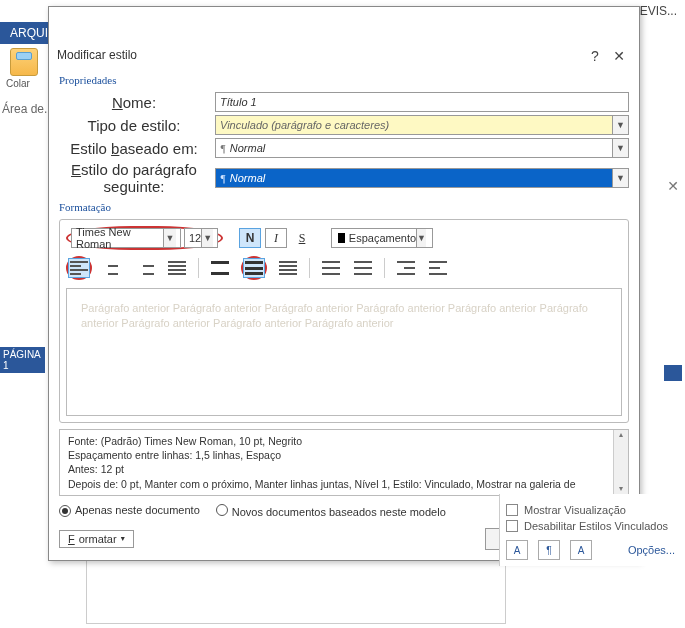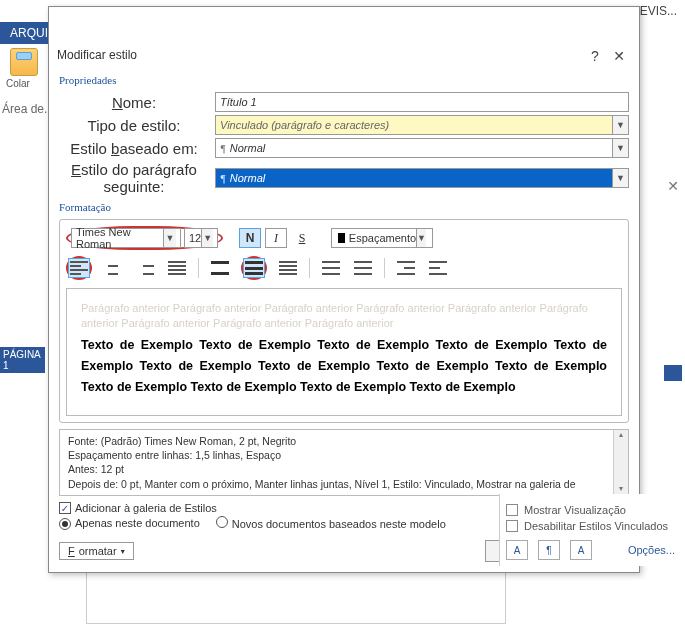--- a/index.html
+++ b/index.html
@@ -242,34 +242,32 @@
               <div class="ic">
                 <span></span>
                 <span style="width:60%"></span>
                 <span></span>
               </div>
             </div>
         </div>
 
         <div class="preview">
           <div class="ghost">Parágrafo anterior Parágrafo anterior Parágrafo anterior Parágrafo anterior Parágrafo anterior Parágrafo anterior Parágrafo anterior Parágrafo anterior Parágrafo anterior</div>
-          <div class="sample">Texto de Exemplo Texto de Exemplo Texto de Exemplo Texto de Exemplo Texto de Exemplo Texto de Exemplo Texto de Exemplo Texto de Exemplo Texto de Exemplo Texto de Exemplo Texto de Exemplo Texto de Exemplo Texto de Exemplo</div>
         </div>
       </div>
 
       <div class="desc">
-        <div>Fonte: (Padrão) Times New Roman, 2 pt, Negrito</div>
+        <div>Fonte: (Padrão) Times New Roman, 10 pt, Negrito</div>
         <div>  Espaçamento entre linhas:  1,5 linhas, Espaço</div>
         <div>  Antes:  12 pt</div>
         <div>  Depois de:  0 pt, Manter com o próximo, Manter linhas juntas, Nível 1, Estilo: Vinculado, Mostrar na galeria de</div>
         <div class="sbar"></div>
       </div>
 
       <div class="chk-row">
-        <label><span class="cb2">✓</span><span>Adicionar à galeria de Estilos</span></label>
       </div>
       <div class="chk-row" style="margin-top:2px">
         <label><span class="radio">
               <span class="dot"></span>
             </span><span>Apenas neste documento</span></label>
         <label><span class="radio"></span><span>Novos documentos baseados neste modelo</span></label>
       </div>
 
       <div class="bottom-row">
         <div class="fmt-btn">

